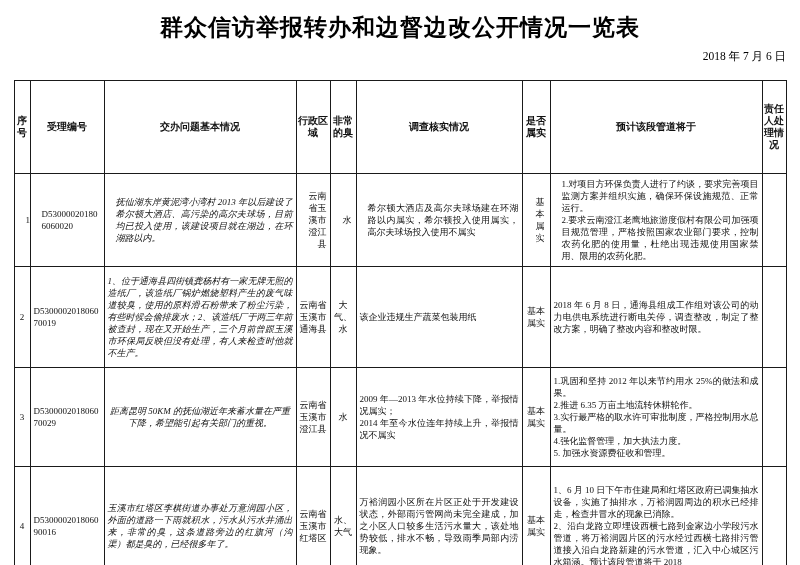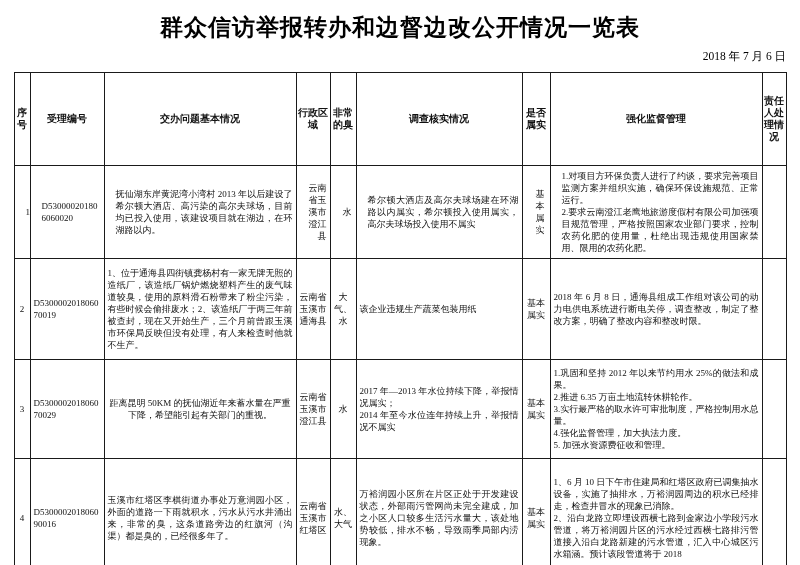--- a/index.html
+++ b/index.html
@@ -15,21 +15,21 @@
     text-align:center;
     font-family:"Liberation Sans","DejaVu Sans",sans-serif;
     font-weight:bold;
     font-size:23px;
     letter-spacing:1px;
     padding-top:12px;
     color:#000;
   }
   .doc-date{
     width:772px;
-    margin:6px auto 8px auto;
+    margin:6px auto 16px auto;
     text-align:right;
     font-size:11.5px;
     color:#000;
   }
   table.report{
     width:772px;
     margin:0 auto;
     border-collapse:collapse;
     table-layout:fixed;
   }
@@ -44,21 +44,21 @@
   }
   table.report th{
     font-weight:bold;
     font-size:10px;
     text-align:center;
     padding:20px 1px;
     height:52px;
   }
   td.c-no{text-align:center;}
   td.c-id{text-align:left;padding:2px 2px;}
-  td.c-problem{text-align:justify;}
+  td.c-problem{text-align:justify;font-style:italic;}
   td.c-problem.center{text-align:center;}
   td.c-region{text-align:right;padding:2px 1px;}
   td.c-pollution{text-align:center;padding:2px 1px;}
   td.c-invest{text-align:justify;}
   td.c-verified{text-align:center;padding:2px 1px;}
   td.c-handling{text-align:justify;}
   td.c-resp{text-align:center;padding:2px 1px;}
   .pre{white-space:pre-line;}
   tr.r1 td{height:88px;padding-left:11px;}
   tr.r2 td{height:96px;}
@@ -94,21 +94,21 @@
   </colgroup>
   <thead>
     <tr>
       <th>序号</th>
       <th>受理编号</th>
       <th>交办问题基本情况</th>
       <th>行政区域</th>
       <th>非常的臭</th>
       <th>调查核实情况</th>
       <th>是否属实</th>
-      <th>强化监督管理</th>
+      <th>预计该段管道将于</th>
       <th>责任人处理情况</th>
     </tr>
   </thead>
   <tbody>
     <tr class="r1">
       <td class="c-no">1</td>
       <td class="c-id">D530000201806060020</td>
       <td class="c-problem">抚仙湖东岸黄泥湾小湾村 2013 年以后建设了希尔顿大酒店、高污染的高尔夫球场，目前均已投入使用，该建设项目就在湖边，在环湖路以内。</td>
       <td class="c-region">云南省玉溪市澄江县</td>
       <td class="c-pollution">水</td>
@@ -128,21 +128,21 @@
       <td class="c-verified">基本属实</td>
       <td class="c-handling pre">2018 年 6 月 8 日，通海县组成工作组对该公司的动力电供电系统进行断电关停，调查整改，制定了整改方案，明确了整改内容和整改时限。</td>
       <td class="c-resp"></td>
     </tr>
     <tr class="r3">
       <td class="c-no">3</td>
       <td class="c-id">D530000201806070029</td>
       <td class="c-problem center">距离昆明 50KM 的抚仙湖近年来蓄水量在严重下降，希望能引起有关部门的重视。</td>
       <td class="c-region">云南省玉溪市澄江县</td>
       <td class="c-pollution">水</td>
-      <td class="c-invest pre">2017 年—2013 年水位持续下降，举报情况属实；
+      <td class="c-invest pre">2009 年—2013 年水位持续下降，举报情况属实；
 2014 年至今水位连年持续上升，举报情况不属实</td>
       <td class="c-verified">基本属实</td>
       <td class="c-handling pre">1.巩固和坚持 2012 年以来节约用水 25%的做法和成果。
 2.推进 6.35 万亩土地流转休耕轮作。
 3.实行最严格的取水许可审批制度，严格控制用水总量。
 4.强化监督管理，加大执法力度。
 5. 加强水资源费征收和管理。</td>
       <td class="c-resp"></td>
     </tr>
     <tr class="r4">

